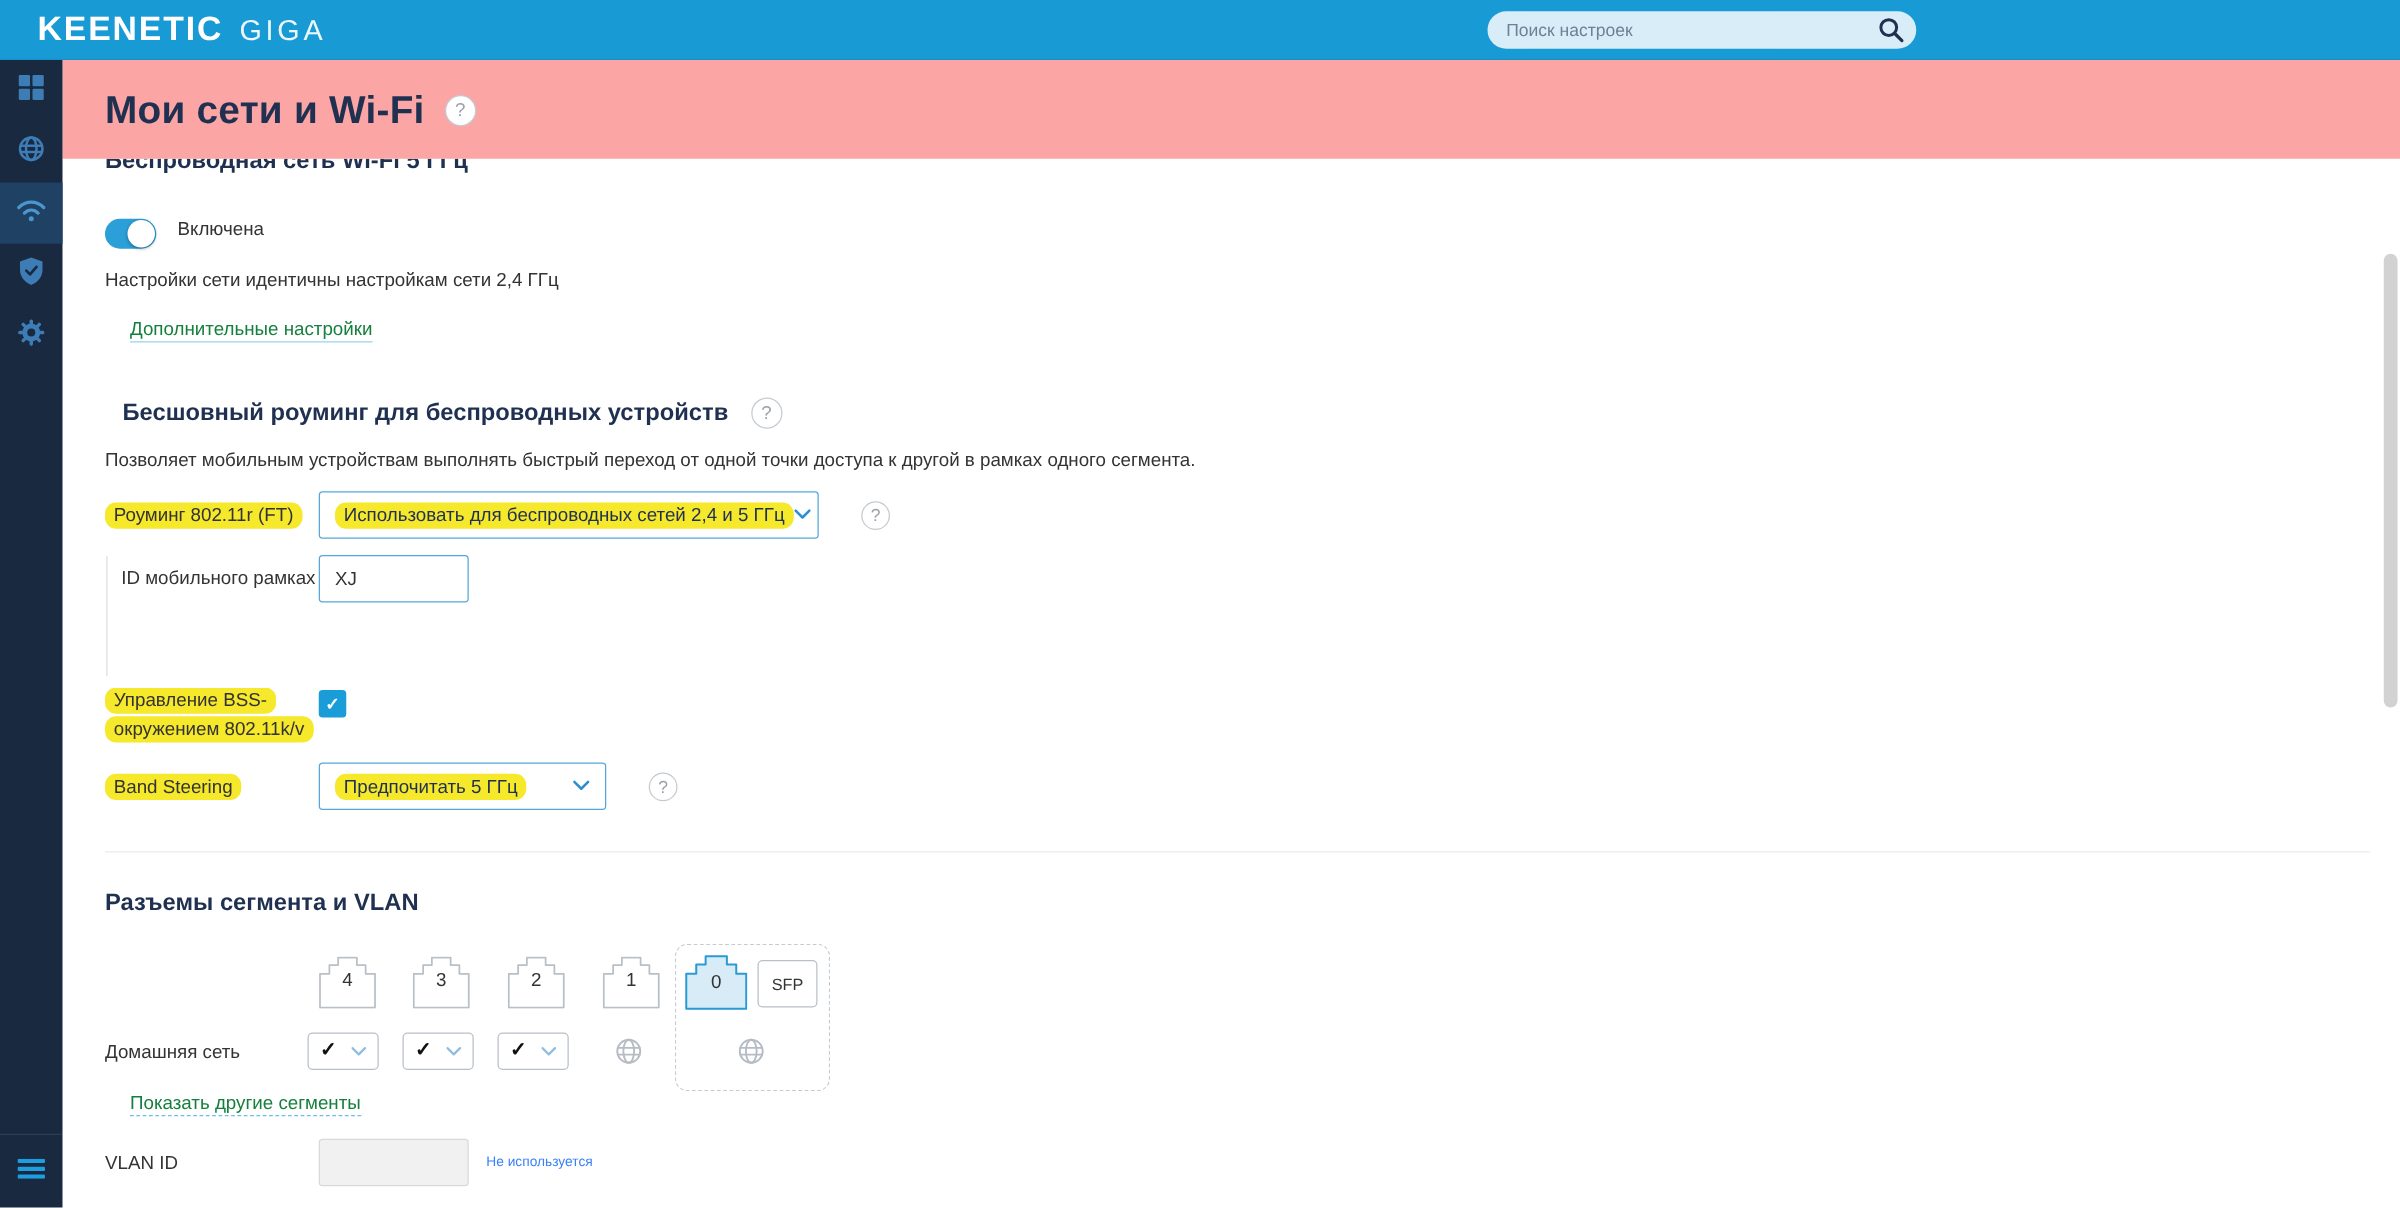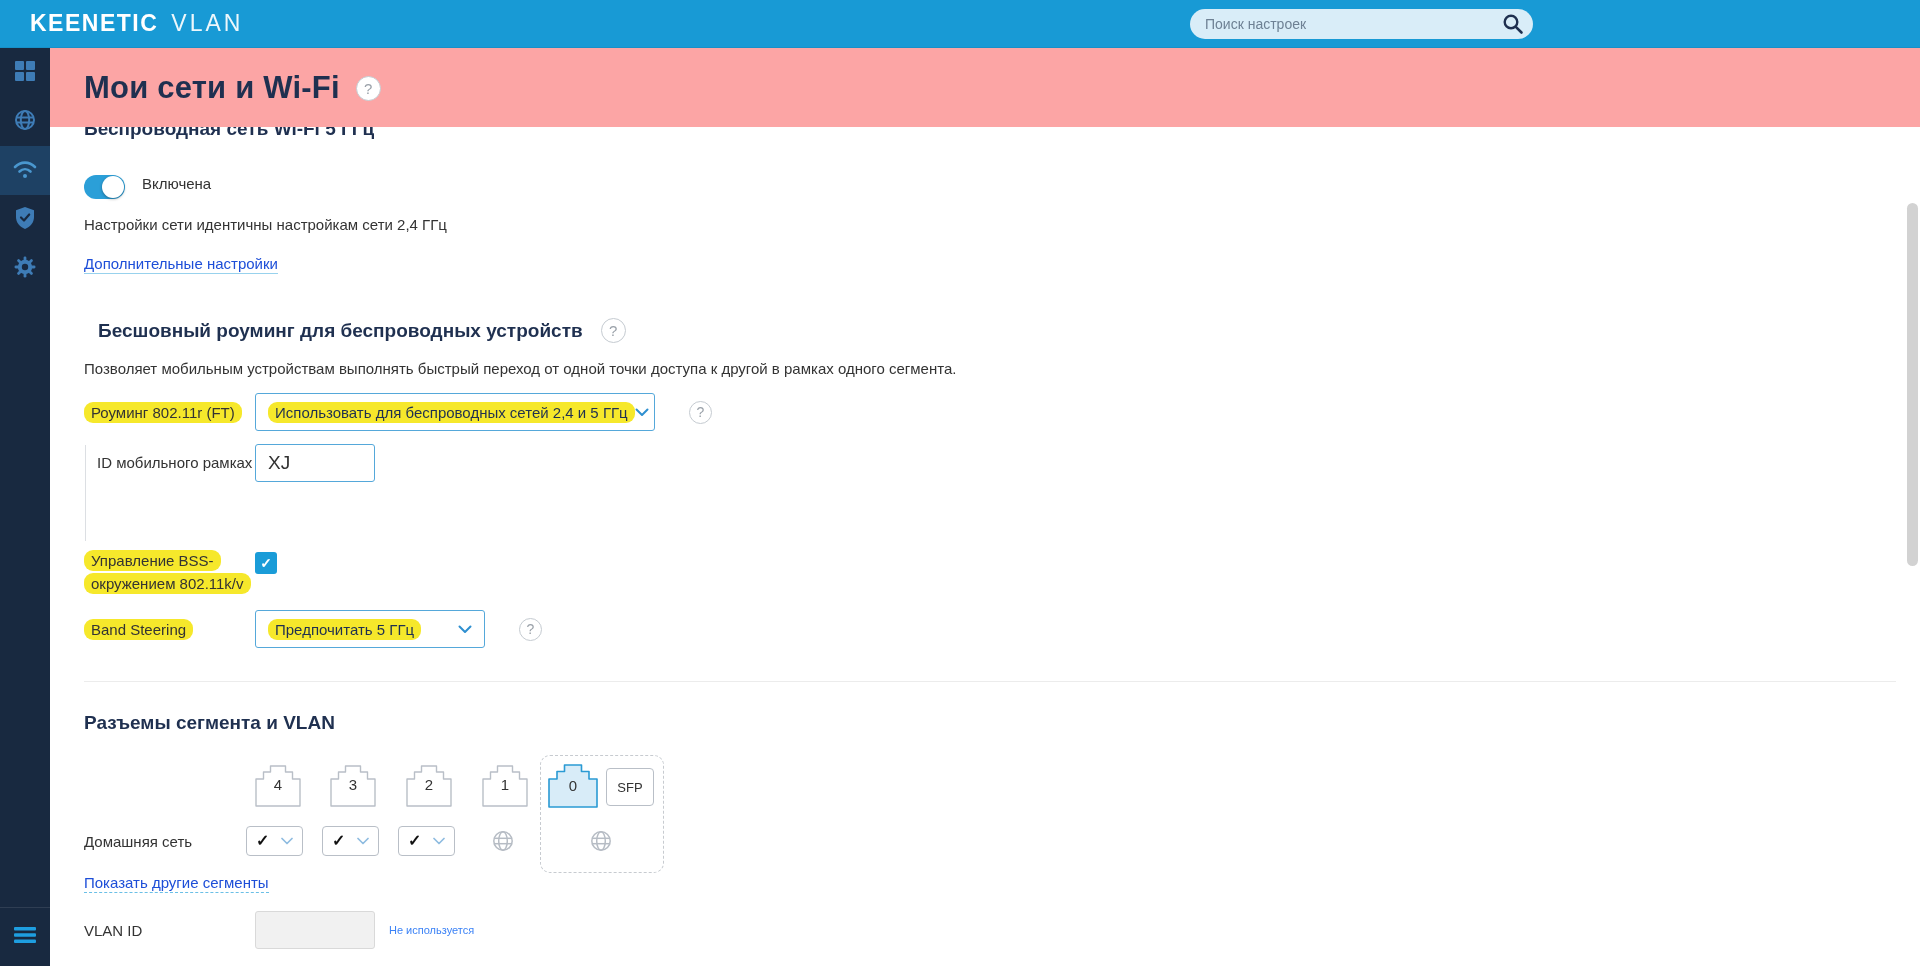--- a/index.html
+++ b/index.html
@@ -4,21 +4,21 @@
 <style>
   * { margin:0; padding:0; box-sizing:border-box; }
   html,body { width:1920px; height:966px; overflow:hidden; background:#fff;
     font-family:"Liberation Sans", sans-serif; }
 
   
   .topbar { position:absolute; left:0; top:0; width:1920px; height:48px;
     background:#189ad5; display:flex; align-items:center;
     border-bottom:1px solid rgba(0,0,0,.06); z-index:10; }
   .logo { margin-left:30px; display:flex; align-items:baseline; gap:13px; color:#fff; }
-  .logo .brand { font-size:23px; font-weight:800; letter-spacing:1.5px; }
+  .logo .brand { font-size:27px; font-weight:800; letter-spacing:1.5px; }
   .logo .model { font-size:23px; font-weight:300; letter-spacing:3px; opacity:.92; }
   .search-wrap { position:absolute; left:1190px; top:9px; width:343px; height:30px; }
   .search-wrap input { width:100%; height:100%; border:none; outline:none;
     background:#d9edf8; border-radius:16px; padding:0 44px 0 15px;
     font-size:14px; color:#333; font-family:"Liberation Sans", sans-serif; }
   .search-wrap input::placeholder { color:#6e8194; opacity:1; }
   .search-icon { position:absolute; right:8px; top:3px; }
 
   
   .sidebar { position:absolute; left:0; top:48px; width:50px; height:918px;
@@ -34,21 +34,21 @@
   .main { position:absolute; left:50px; top:48px; width:1870px; height:918px; background:#fff; }
   .page-head { position:relative; height:79px; background:#fca5a5; z-index:3; }
   .page-head .inner { display:flex; align-items:center; gap:16px; padding:22px 0 0 34px; }
   h1 { font-size:31px; font-weight:700; color:#1f3050; letter-spacing:.2px; }
 
   .content { position:absolute; left:0; top:79px; width:1870px; height:839px; overflow:hidden; }
   .abs { position:absolute; }
 
   h2 { font-size:19px; font-weight:700; color:#1f3050; }
   .txt { font-size:15px; color:#333; }
-  .lnk { font-size:15px; color:#1d4ed8; text-decoration:none; cursor:pointer; }
+  .lnk { font-size:15px; color:#15803d; text-decoration:none; cursor:pointer;margin-left:20px; }
   .lnk.solid { border-bottom:1px solid rgba(26,156,216,.45); padding-bottom:1px; }
   .lnk.dashed { border-bottom:1px dashed rgba(26,156,216,.65); padding-bottom:1px; }
 
   .hl { background:#f6e82b; border-radius:9px; padding:2px 7px;
     -webkit-box-decoration-break:clone; box-decoration-break:clone; }
 
   .help { width:23px; height:23px; border:1px solid #c5cbd1; border-radius:50%;
     color:#9aa1a9; font-size:14px; display:inline-flex; align-items:center;
     justify-content:center; flex:0 0 auto; background:#fff; }
   .help.big { width:25px; height:25px; font-size:15px; }
@@ -63,21 +63,21 @@
   
   .frow { display:flex; align-items:center; }
   .flabel { width:171px; font-size:15px; color:#333; flex:0 0 auto; }
   .flabel.sub { width:158px; }
   .select { height:38px; border:1px solid #55a8da; border-radius:3px; background:#fff;
     display:flex; align-items:center; justify-content:space-between;
     padding:0 12px; cursor:pointer; }
   .select .sval { font-size:15px; color:#1f3050; white-space:nowrap; }
   .field { height:38px; border:1px solid #55a8da; border-radius:3px; background:#fff;
     display:flex; align-items:center; padding:0 10px 0 12px; }
-  .field input { border:none; outline:none; width:100%; font-size:19px; color:#333;
+  .field input { border:none; outline:none; width:100%; font-size:15px; color:#333;
     font-family:"Liberation Sans", sans-serif; background:transparent; }
   .dots { font-size:12px; letter-spacing:1.3px; font-weight:700; color:#111;
     white-space:nowrap; overflow:hidden; flex:1; }
   .rule-v { width:1px; background:#dcdfe3; }
   .checkbox { width:22px; height:22px; border-radius:3px; background:#1a9cd8;
     color:#fff; font-size:14px; font-weight:700; display:flex; align-items:center;
     justify-content:center; cursor:pointer; }
   .divider { height:1px; background:#ececec; }
 
   
@@ -99,21 +99,21 @@
   
   .scroll-thumb { position:absolute; left:1907px; top:203px; width:11px; height:363px;
     border-radius:6px; background:#d2d2d2; z-index:20; cursor:pointer; }
 </style>
 </head>
 <body>
 
 <div class="topbar">
   <div class="logo">
     <span class="brand">KEENETIC</span>
-    <span class="model">VLAN</span>
+    <span class="model">GIGA</span>
   </div>
   <div class="search-wrap">
     <input type="text" placeholder="Поиск настроек" style="">
     <span class="search-icon">
       <svg width="24" height="24" viewBox="0 0 24 24" fill="none">
         <circle cx="10" cy="10" r="6.3" stroke="#1f3050" stroke-width="2.4"></circle>
         <line x1="14.8" y1="14.8" x2="20.5" y2="20.5" stroke="#1f3050" stroke-width="2.6" stroke-linecap="round"></line>
       </svg>
     </span>
   </div>

